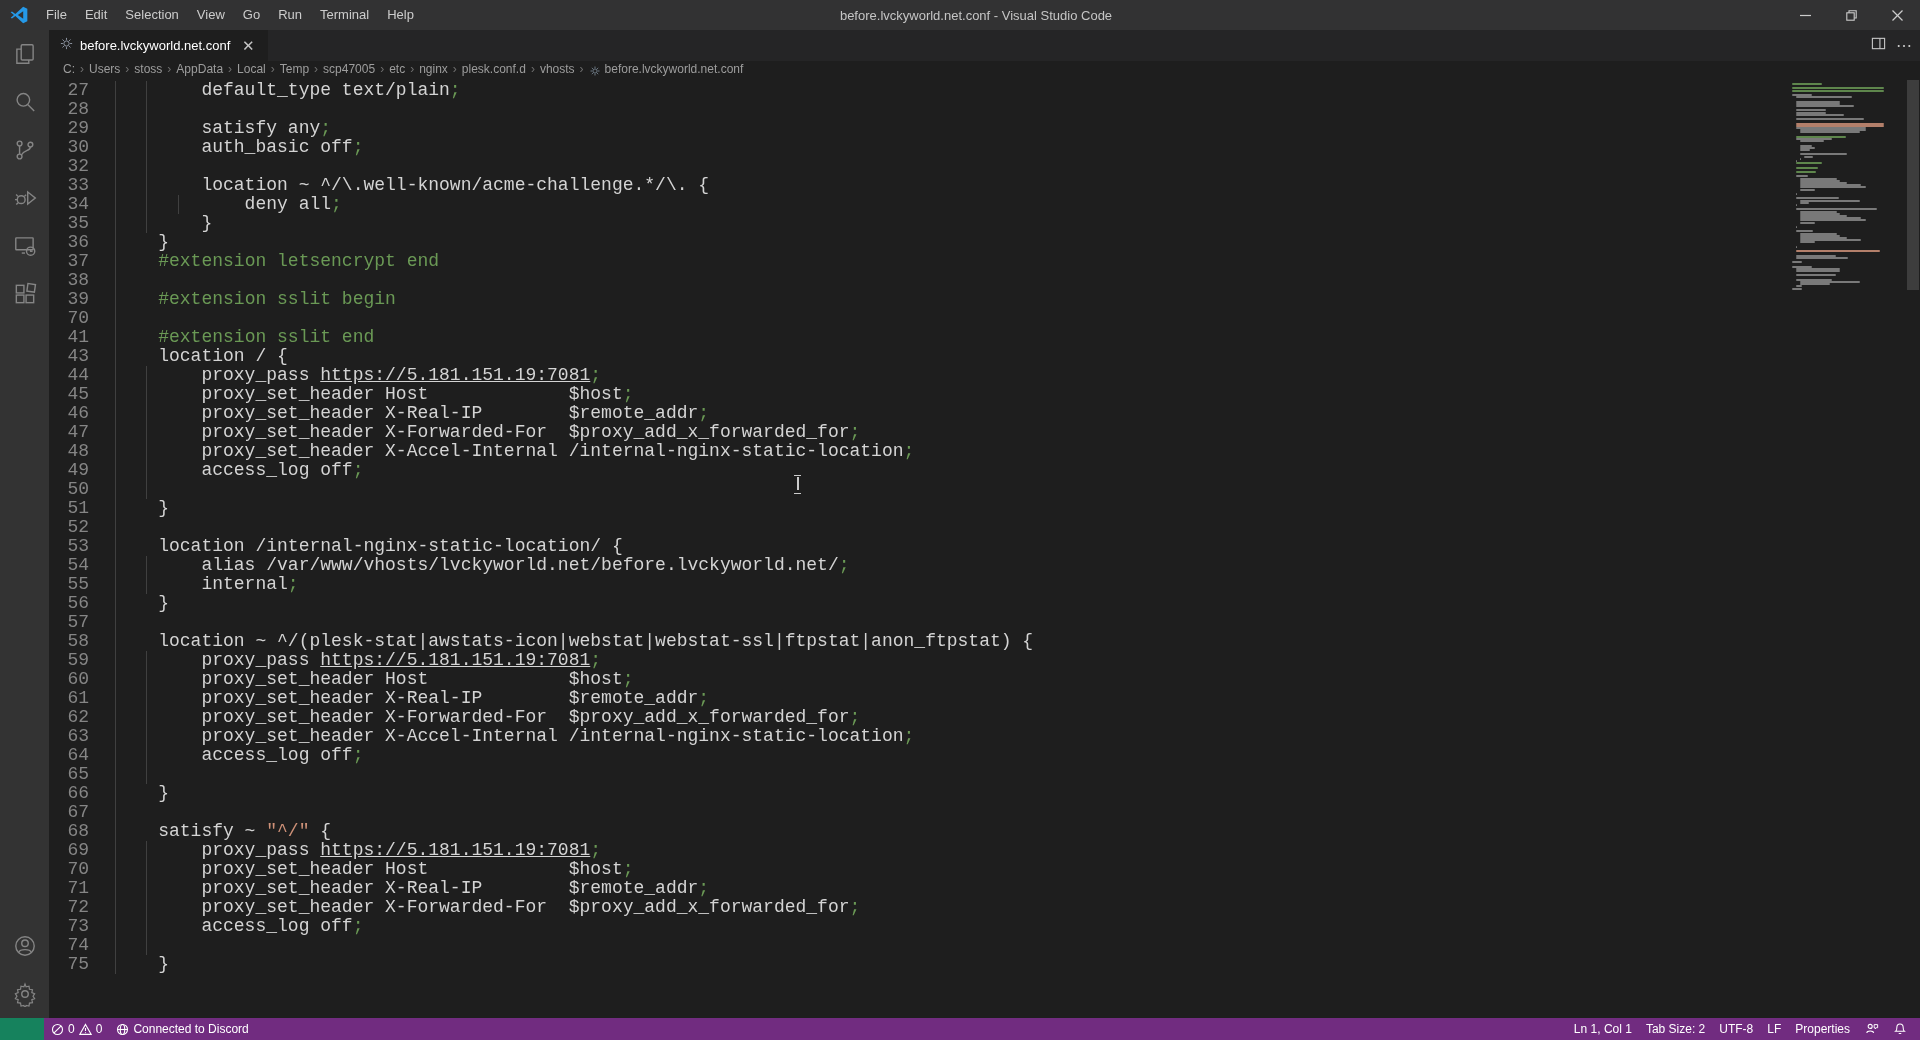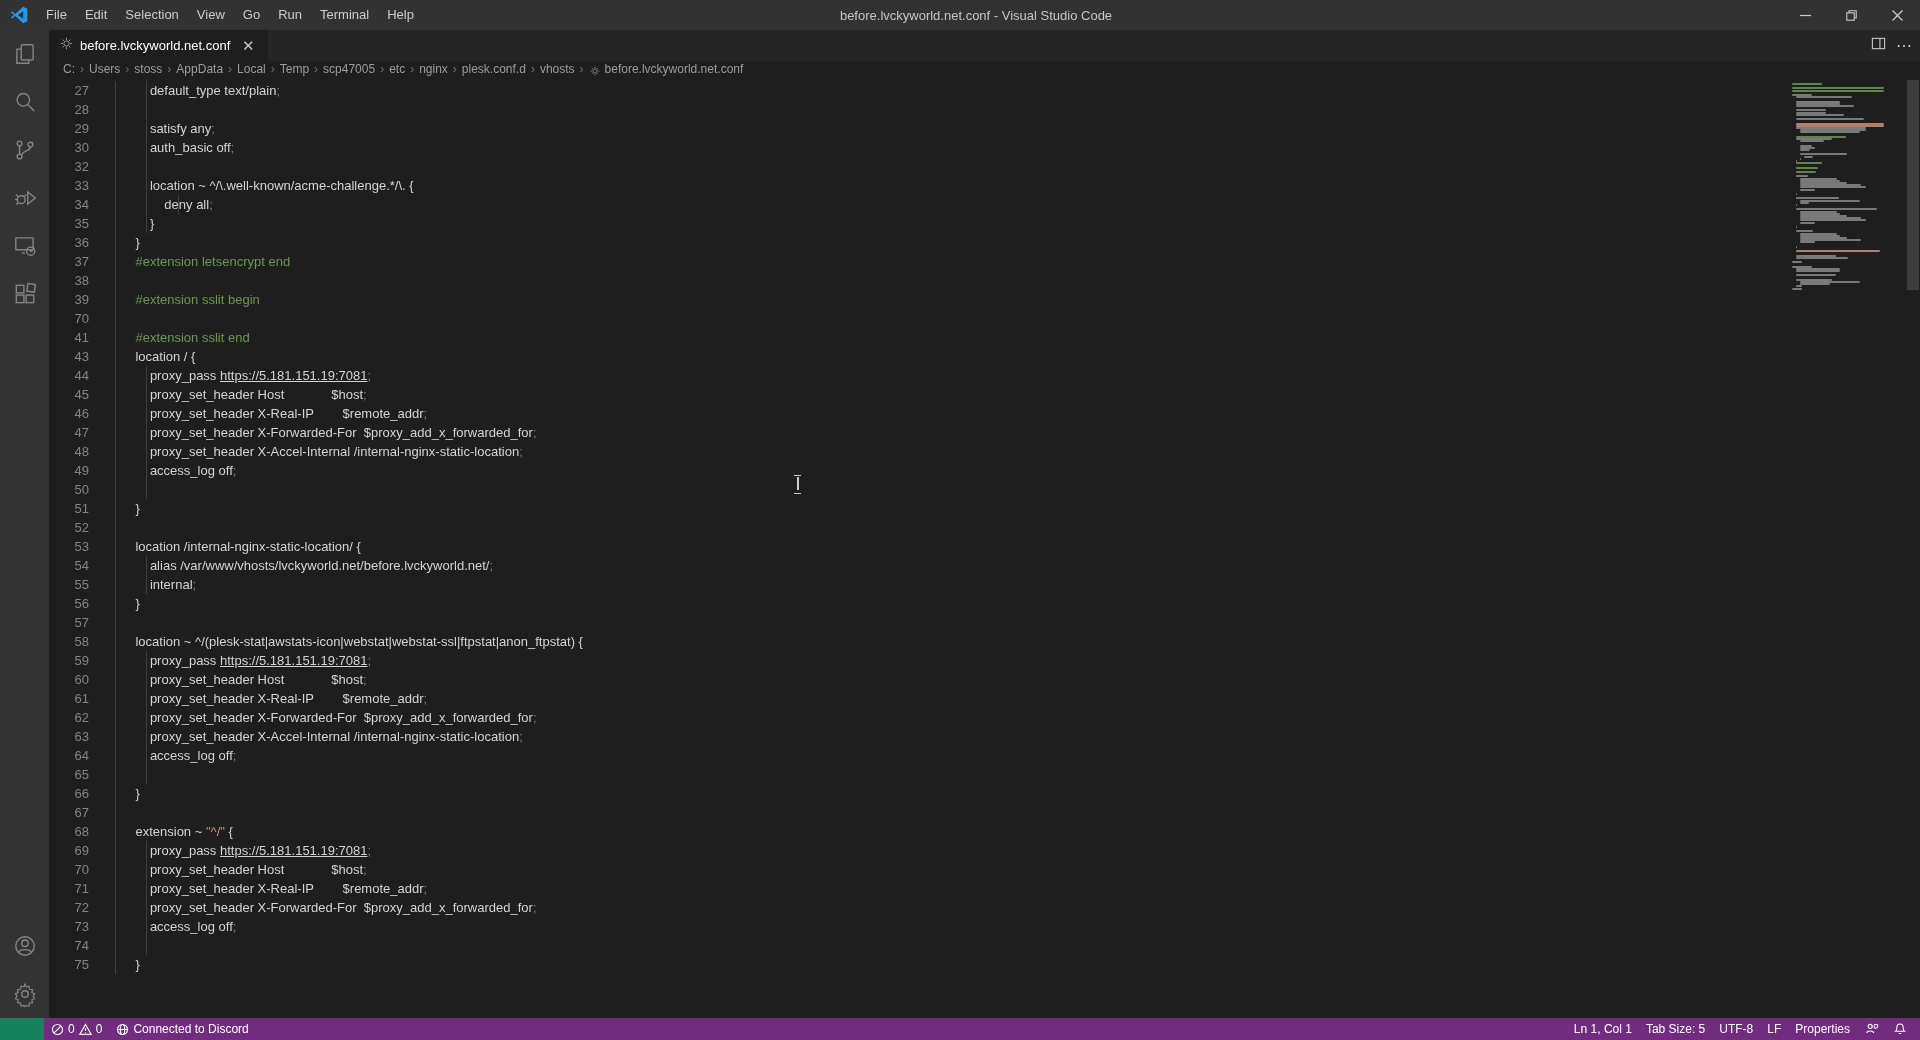--- a/index.html
+++ b/index.html
@@ -37,23 +37,23 @@
   .breadcrumbs { height:16px; background:#1e1e1e; display:flex; align-items:center; padding-left:14px;
                  font-size:12px; color:#9d9d9d; white-space:nowrap; }
   .bc-sep { margin:0 5px; color:#6e6e6e; font-size:12px; }
   .bc-item { cursor:pointer; }
   .bc-gear { display:inline-flex; margin-right:4px; transform:translateY(2px); }
   .bc-gear svg { stroke:#8fa0b0; fill:none; stroke-width:1.4; }
 
   
   .editor { flex:1; position:relative; background:#1e1e1e; overflow:hidden; }
   .lines { position:absolute; top:4px; left:0; right:0; }
-  .row { position:relative; height:19px; font-family:Liberation Sans, sans-serif; font-size:13px; line-height:19px; white-space:pre; }
+  .row { position:relative; height:19px; font-family:Liberation Mono, monospace; font-size:18px; line-height:19px; white-space:pre; }
   .ln { position:absolute; left:0; width:40px; text-align:right; color:#858585; }
-  .code { position:absolute; left:72px; }
+  .code { position:absolute; left:66px; }
   .tok-d { color:#d4d4d4; }
   .tok-c { color:#6a9955; }
   .tok-s { color:#ce9178; }
   .tok-l { color:#d4d4d4; text-decoration:underline; }
   .guide { position:absolute; top:0; width:1px; height:19px; background:#404040; }
 
   .minimap { position:absolute; top:6px; left:1743px; width:100px; height:935px; }
   .mm-row { position:absolute; height:2px; border-radius:1px; }
   .scrollbar { position:absolute; top:0; right:0; width:14px; bottom:0; }
   .sb-slider { position:absolute; top:3px; left:1px; width:12px; height:210px; background:rgba(121,121,121,0.35); }
@@ -265,21 +265,21 @@
             <div class="row"><div class="guide" style="left: 66px;"></div><div class="ln">58</div><div class="code"><span class="tok-d">    location ~ ^/(plesk-stat|awstats-icon|webstat|webstat-ssl|ftpstat|anon_ftpstat) {</span></div></div>
             <div class="row"><div class="guide" style="left: 66px;"></div><div class="guide" style="left: 97.308px;"></div><div class="ln">59</div><div class="code"><span class="tok-d">        proxy_pass </span><span class="tok-l">https://5.181.151.19:7081</span><span class="tok-c">;</span></div></div>
             <div class="row"><div class="guide" style="left: 66px;"></div><div class="guide" style="left: 97.308px;"></div><div class="ln">60</div><div class="code"><span class="tok-d">        proxy_set_header Host             $host</span><span class="tok-c">;</span></div></div>
             <div class="row"><div class="guide" style="left: 66px;"></div><div class="guide" style="left: 97.308px;"></div><div class="ln">61</div><div class="code"><span class="tok-d">        proxy_set_header X-Real-IP        $remote_addr</span><span class="tok-c">;</span></div></div>
             <div class="row"><div class="guide" style="left: 66px;"></div><div class="guide" style="left: 97.308px;"></div><div class="ln">62</div><div class="code"><span class="tok-d">        proxy_set_header X-Forwarded-For  $proxy_add_x_forwarded_for</span><span class="tok-c">;</span></div></div>
             <div class="row"><div class="guide" style="left: 66px;"></div><div class="guide" style="left: 97.308px;"></div><div class="ln">63</div><div class="code"><span class="tok-d">        proxy_set_header X-Accel-Internal /internal-nginx-static-location</span><span class="tok-c">;</span></div></div>
             <div class="row"><div class="guide" style="left: 66px;"></div><div class="guide" style="left: 97.308px;"></div><div class="ln">64</div><div class="code"><span class="tok-d">        access_log off</span><span class="tok-c">;</span></div></div>
             <div class="row"><div class="guide" style="left: 66px;"></div><div class="guide" style="left: 97.308px;"></div><div class="ln">65</div><div class="code"></div></div>
             <div class="row"><div class="guide" style="left: 66px;"></div><div class="ln">66</div><div class="code"><span class="tok-d">    }</span></div></div>
             <div class="row"><div class="guide" style="left: 66px;"></div><div class="ln">67</div><div class="code"></div></div>
-            <div class="row"><div class="guide" style="left: 66px;"></div><div class="ln">68</div><div class="code"><span class="tok-d">    extension ~ </span><span class="tok-s">"^/"</span><span class="tok-d"> {</span></div></div>
+            <div class="row"><div class="guide" style="left: 66px;"></div><div class="ln">68</div><div class="code"><span class="tok-d">    satisfy ~ </span><span class="tok-s">"^/"</span><span class="tok-d"> {</span></div></div>
             <div class="row"><div class="guide" style="left: 66px;"></div><div class="guide" style="left: 97.308px;"></div><div class="ln">69</div><div class="code"><span class="tok-d">        proxy_pass </span><span class="tok-l">https://5.181.151.19:7081</span><span class="tok-c">;</span></div></div>
             <div class="row"><div class="guide" style="left: 66px;"></div><div class="guide" style="left: 97.308px;"></div><div class="ln">70</div><div class="code"><span class="tok-d">        proxy_set_header Host             $host</span><span class="tok-c">;</span></div></div>
             <div class="row"><div class="guide" style="left: 66px;"></div><div class="guide" style="left: 97.308px;"></div><div class="ln">71</div><div class="code"><span class="tok-d">        proxy_set_header X-Real-IP        $remote_addr</span><span class="tok-c">;</span></div></div>
             <div class="row"><div class="guide" style="left: 66px;"></div><div class="guide" style="left: 97.308px;"></div><div class="ln">72</div><div class="code"><span class="tok-d">        proxy_set_header X-Forwarded-For  $proxy_add_x_forwarded_for</span><span class="tok-c">;</span></div></div>
             <div class="row"><div class="guide" style="left: 66px;"></div><div class="guide" style="left: 97.308px;"></div><div class="ln">73</div><div class="code"><span class="tok-d">        access_log off</span><span class="tok-c">;</span></div></div>
             <div class="row"><div class="guide" style="left: 66px;"></div><div class="guide" style="left: 97.308px;"></div><div class="ln">74</div><div class="code"></div></div>
             <div class="row"><div class="guide" style="left: 66px;"></div><div class="ln">75</div><div class="code"><span class="tok-d">    }</span></div></div>
           </div>
         <div class="minimap" id="minimap">
             <div class="mm-row" style="top: 0px; left: 0px; width: 30px; background: rgba(106, 153, 85, 0.85);"></div>
@@ -386,21 +386,21 @@
         <svg width="13" height="13" viewBox="0 0 14 14">
             <circle cx="7" cy="7" r="5.4"></circle>
             <ellipse cx="7" cy="7" rx="2.4" ry="5.4"></ellipse>
             <line x1="1.6" y1="7" x2="12.4" y2="7"></line>
           </svg>
         <span>Connected to Discord</span>
       </div>
     </div>
     <div class="sb-right" id="sb-right">
         <div class="sb-item">Ln 1, Col 1</div>
-        <div class="sb-item">Tab Size: 5</div>
+        <div class="sb-item">Tab Size: 2</div>
         <div class="sb-item">UTF-8</div>
         <div class="sb-item">LF</div>
         <div class="sb-item">Properties</div>
         <div class="sb-item">
           <svg width="15" height="14" viewBox="0 0 16 16">
             <circle cx="6.5" cy="5" r="2.3"></circle>
             <path d="M2.5 12.5 C3 9.5 10 9.5 10.5 12.5"></path>
             <path d="M11 3 H15 V6.5 H13.5 L12.2 8 V6.5 H11 Z" stroke-width="1.1"></path>
           </svg>
         </div>

